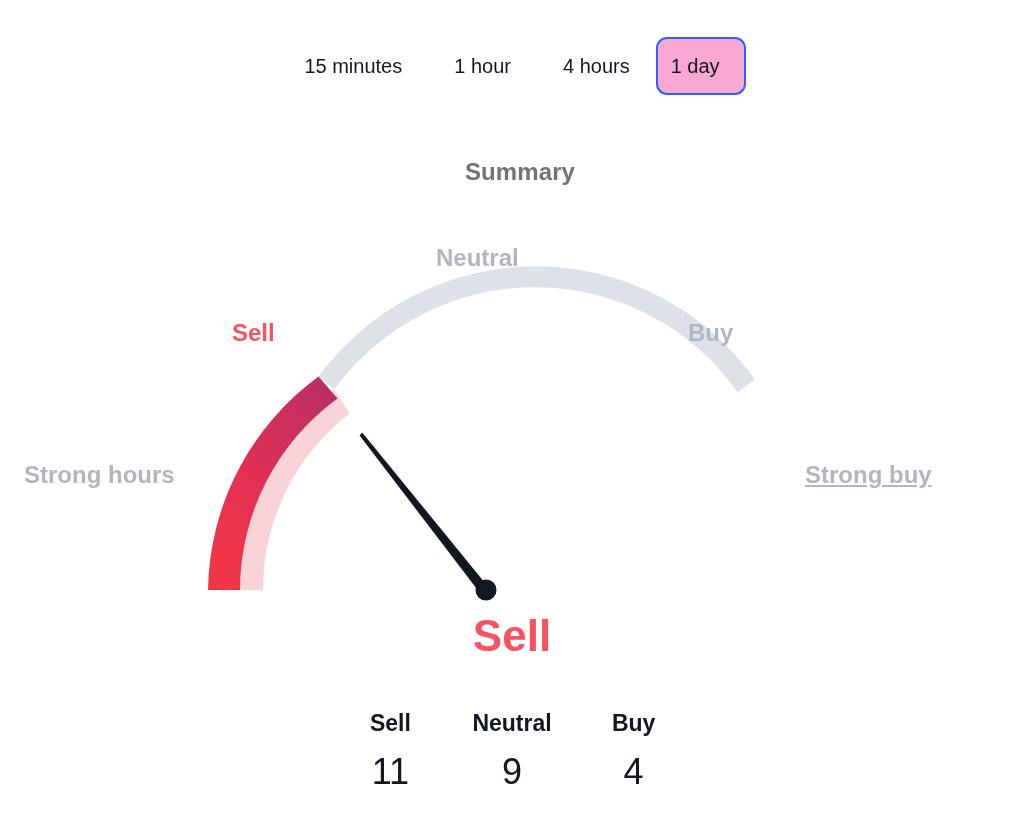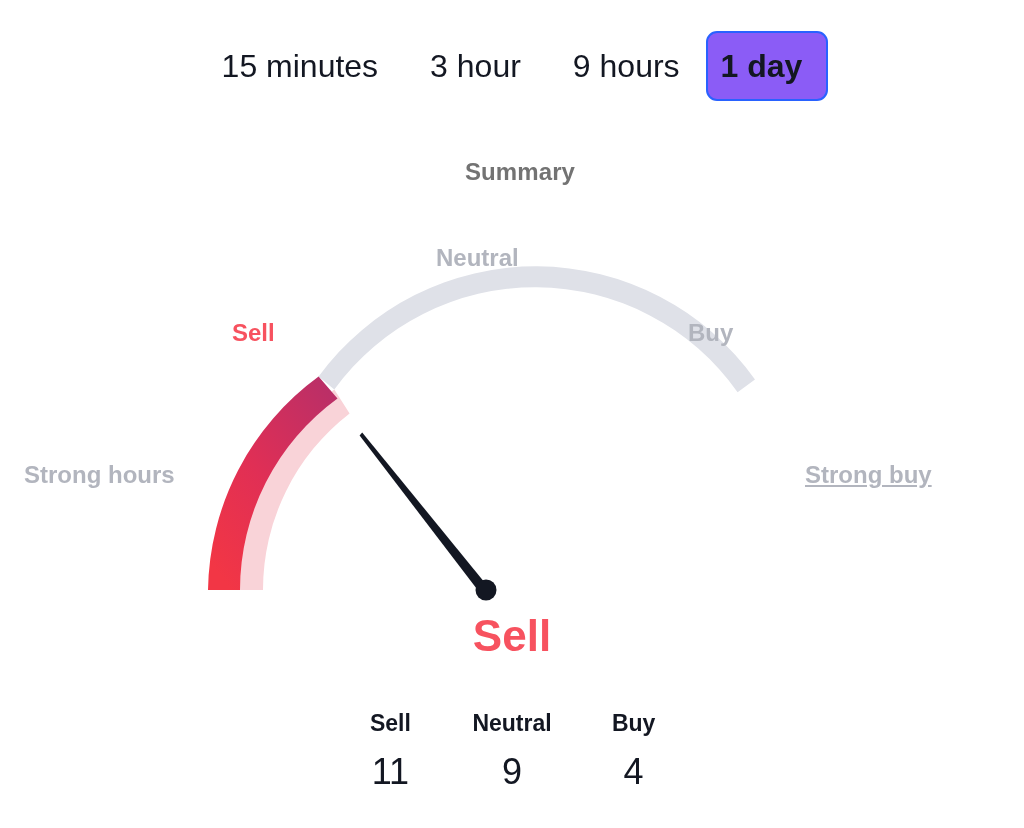--- a/index.html
+++ b/index.html
@@ -25,37 +25,37 @@
     width: 1024px;
     height: 72px;
     display: flex;
     align-items: center;
     justify-content: center;
     gap: 0px;
     box-sizing: border-box;
     padding: 0 18px;
   }
   .tab {
-    font-size: 32px;
+    font-size: 20px;
     line-height: 1;
     color: #131722;
     font-weight: 400;
     padding: 17px 24px;
     border: 2px solid transparent;
     border-radius: 11px;
     background: transparent;
     white-space: nowrap;
     cursor: pointer;
     box-sizing: border-box;
     text-align: center;
   }
   .tab.is-active {
-    font-weight: 700;
+    font-weight: 400;
     border-color: #2962ff;
-    background: #8b5cf6;
+    background: #f9a8d4;
     padding-left: 13px;
   }
 
   
   #summary-title {
     position: absolute;
     top: 158px;
     left: 0;
     width: 1024px;
     text-align: center;
@@ -144,22 +144,22 @@
     font-weight: 400;
     color: #131722;
     line-height: 1;
   }
 </style>
 </head>
 <body>
 
 <div id="timeframe-tabs">
   <div class="tab">15 minutes</div>
-  <div class="tab">3 hour</div>
-  <div class="tab">9 hours</div>
+  <div class="tab">1 hour</div>
+  <div class="tab">4 hours</div>
   <div class="tab is-active">1 day</div>
 </div>
 
 <div id="summary-title">Summary</div>
 
 <div id="gauge-block">
 
   <svg id="gauge-svg" viewBox="0 0 1024 400">
     <defs>
       <linearGradient id="sellGradient" x1="0.18" y1="1" x2="0.95" y2="0.02">

